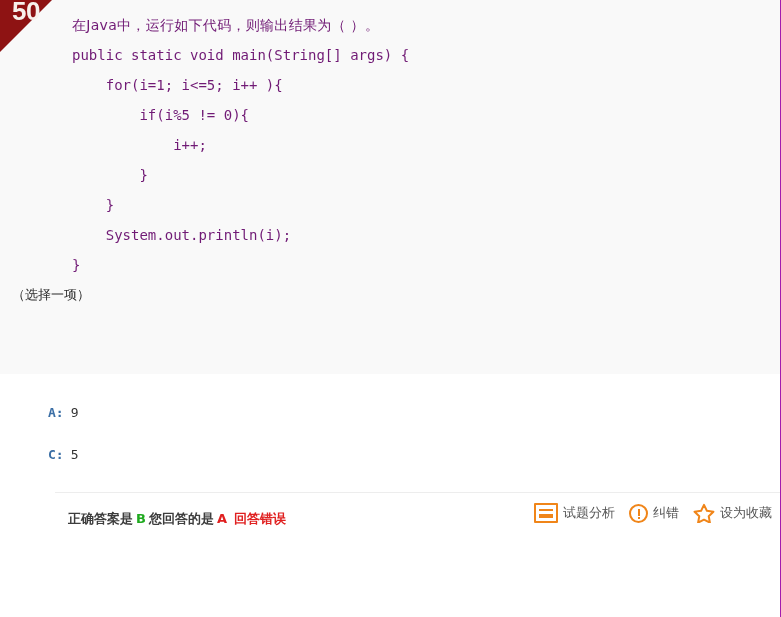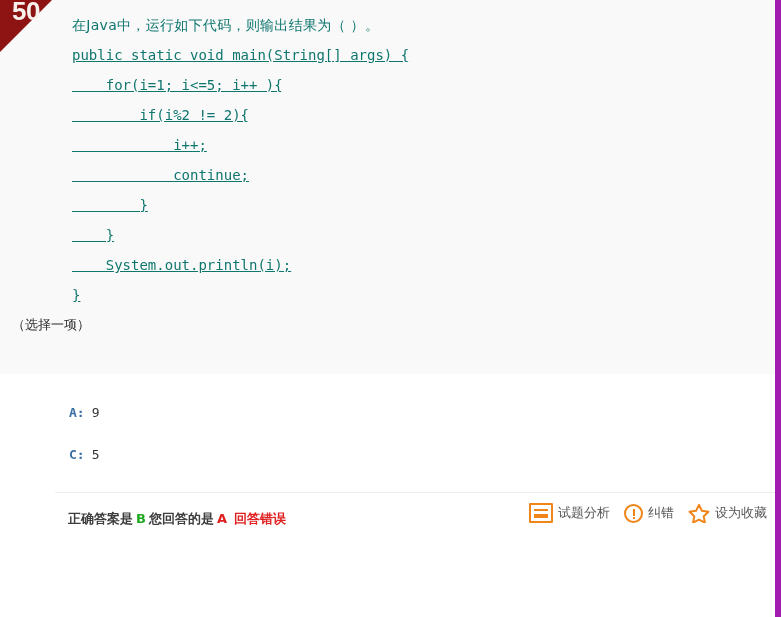--- a/index.html
+++ b/index.html
@@ -13,21 +13,21 @@
     background: #ffffff;
     font-family: "Liberation Sans", sans-serif;
     overflow: hidden;
   }
 
   #app {
     position: relative;
     width: 781px;
     height: 617px;
     background: #ffffff;
-    border-right: 6px solid #a21caf;
+    border-right: 1px solid #a21caf;
     box-sizing: border-box;
     overflow: hidden;
   }
 
   
   .corner-ribbon {
     position: absolute;
     top: 0;
     left: 0;
     width: 0;
@@ -55,49 +55,48 @@
     position: relative;
     background: #f9f9f9;
     padding: 10px 0 22px 0;
     min-height: 374px;
     box-sizing: border-box;
   }
 
   .q-line {
     padding-left: 72px;
     padding-right: 18px;
-    color: #0f766e;
+    color: #701a75;
     font-size: 14px;
     line-height: 30px;
     white-space: pre;
     font-family: "DejaVu Sans Mono", "Liberation Mono", monospace;
   }
   .q-line.prompt {
     font-family: "DejaVu Sans", "Liberation Sans", sans-serif;
     letter-spacing: 0.3px;
   }
   .q-line.code {
     font-family: "DejaVu Sans Mono", "Liberation Mono", monospace;
     letter-spacing: 0px;
-    text-decoration: underline;
   }
   .q-line.hint {
     font-family: "DejaVu Sans", "Liberation Sans", sans-serif;
     font-size: 13px;
     color: #2b2b2b;
     padding-left: 12px;
   }
 
   
   .options-panel {
     background: #ffffff;
     padding: 18px 0 10px 0;
   }
   .option-row {
-    padding-left: 69px;
+    padding-left: 48px;
     height: 42px;
     line-height: 42px;
     font-size: 13px;
     color: #333333;
     font-family: "DejaVu Sans Mono", "Liberation Mono", monospace;
     white-space: nowrap;
   }
   .option-key {
     font-weight: bold;
     font-family: "DejaVu Sans Mono", "Liberation Mono", monospace;
@@ -226,23 +225,22 @@
 
   <div class="corner-ribbon"></div>
   <div class="corner-number">50</div>
 
   <div class="question-panel">
 
     <div class="q-line prompt">在Java中，运行如下代码，则输出结果为（ ）。</div>
 
     <div class="q-line code">public static void main(String[] args) {</div>
     <div class="q-line code">    for(i=1; i&lt;=5; i++ ){</div>
-    <div class="q-line code">        if(i%2 != 2){</div>
+    <div class="q-line code">        if(i%5 != 0){</div>
     <div class="q-line code">            i++;</div>
-    <div class="q-line code">            continue;</div>
     <div class="q-line code">        }</div>
     <div class="q-line code">    }</div>
     <div class="q-line code">    System.out.println(i);</div>
     <div class="q-line code">}</div>
 
     <div class="q-line hint">（选择一项）</div>
   </div>
 
   <div class="options-panel">
 

